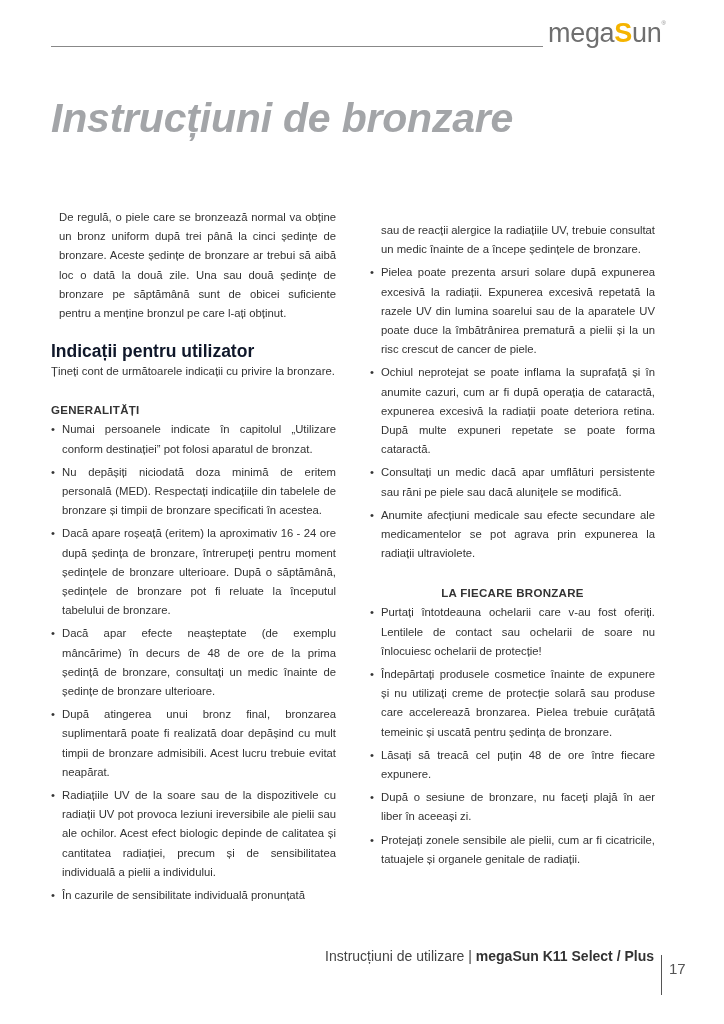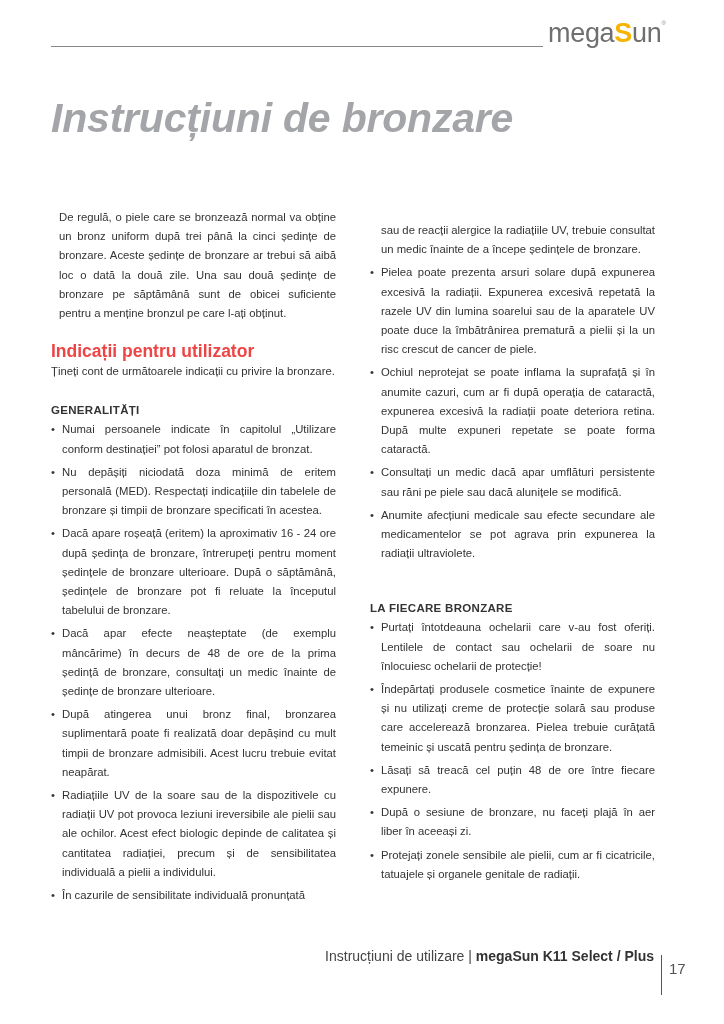--- a/index.html
+++ b/index.html
@@ -10,21 +10,21 @@
           color: #6f6f6f; font-family: "Liberation Sans", sans-serif; font-weight: normal; }
   .logo .s { color: #f5b400; font-weight: bold; }
   .logo .reg { font-size: 6px; vertical-align: top; position: relative; top: 2px; color: #888; }
   .page-title { position: absolute; left: 51px; top: 95px; font-size: 41px; font-weight: bold;
                 color: #a3a5a8; margin: 0; letter-spacing: -0.2px; font-style: italic; }
   .col { position: absolute; top: 208px; width: 285px; font-size: 11.3px; line-height: 19.2px; color: #333; }
   .col-left { left: 51px; }
   .col-right { left: 370px; top: 221px; }
   p { margin: 0; text-align: justify; }
   .intro { margin-bottom: 17px; margin-left: 8px; }
-  h2.section { color: #ef4444; font-size: 17.5px; font-weight: bold; margin: 0; line-height: 22px; }
+  h2.section { color: #0f172a; font-size: 17.5px; font-weight: bold; margin: 0; line-height: 22px; }
   h3.sub { font-size: 11.5px; font-weight: bold; color: #333; margin: 0; letter-spacing: 0.3px; line-height: 19px; }
   ul { list-style: none; margin: 0; padding: 0; }
   li { position: relative; padding-left: 11px; text-align: justify; margin-bottom: 4px; }
   li .bullet { position: absolute; left: 0; top: 0; }
   .cont { padding-left: 11px; margin-bottom: 4px; }
   .footer { position: absolute; top: 948px; right: 70px; font-size: 14px; color: #444; margin-left: 28px; }
   .footer b { color: #333; }
   .footer-rule { position: absolute; left: 661px; top: 955px; width: 1px; height: 40px; background: #555; }
   .page-num { position: absolute; left: 669px; top: 960px; font-size: 15px; color: #555; }
 </style>
@@ -56,21 +56,21 @@
 
 <div class="col col-right">
   <p class="cont">sau de reacții alergice la radiațiile UV, trebuie consultat un medic înainte de a începe ședințele de bronzare.</p>
   <ul>
     <li><span class="bullet">•</span><span>Pielea poate prezenta arsuri solare după expunerea excesivă la radiații. Expunerea excesivă repetată la razele UV din lumina soarelui sau de la aparatele UV poate duce la îmbătrânirea prematură a pielii și la un risc crescut de cancer de piele.</span></li>
     <li><span class="bullet">•</span><span>Ochiul neprotejat se poate inflama la suprafață și în anumite cazuri, cum ar fi după operația de cataractă, expunerea excesivă la radiații poate deteriora retina. După multe expuneri repetate se poate forma cataractă.</span></li>
     <li><span class="bullet">•</span><span>Consultați un medic dacă apar umflături persistente sau răni pe piele sau dacă alunițele se modifică.</span></li>
     <li><span class="bullet">•</span><span>Anumite afecțiuni medicale sau efecte secundare ale medicamentelor se pot agrava prin expunerea la radiații ultraviolete.</span></li>
   </ul>
 
-  <h3 class="sub" style="margin-top:36px;">LA FIECARE BRONZARE</h3>
+  <h3 class="sub" style="margin-top:21px;text-align:center;">LA FIECARE BRONZARE</h3>
   <ul>
     <li><span class="bullet">•</span><span>Purtați întotdeauna ochelarii care v-au fost oferiți. Lentilele de contact sau ochelarii de soare nu înlocuiesc ochelarii de protecție!</span></li>
     <li><span class="bullet">•</span><span>Îndepărtați produsele cosmetice înainte de expunere și nu utilizați creme de protecție solară sau produse care accelerează bronzarea. Pielea trebuie curățată temeinic și uscată pentru ședința de bronzare.</span></li>
     <li><span class="bullet">•</span><span>Lăsați să treacă cel puțin 48 de ore între fiecare expunere.</span></li>
     <li><span class="bullet">•</span><span>După o sesiune de bronzare, nu faceți plajă în aer liber în aceeași zi.</span></li>
     <li><span class="bullet">•</span><span>Protejați zonele sensibile ale pielii, cum ar fi cicatricile, tatuajele și organele genitale de radiații.</span></li>
   </ul>
 </div>
 
 <div class="footer"><span>Instrucțiuni de utilizare | </span><b>megaSun K11 Select / Plus</b></div>

